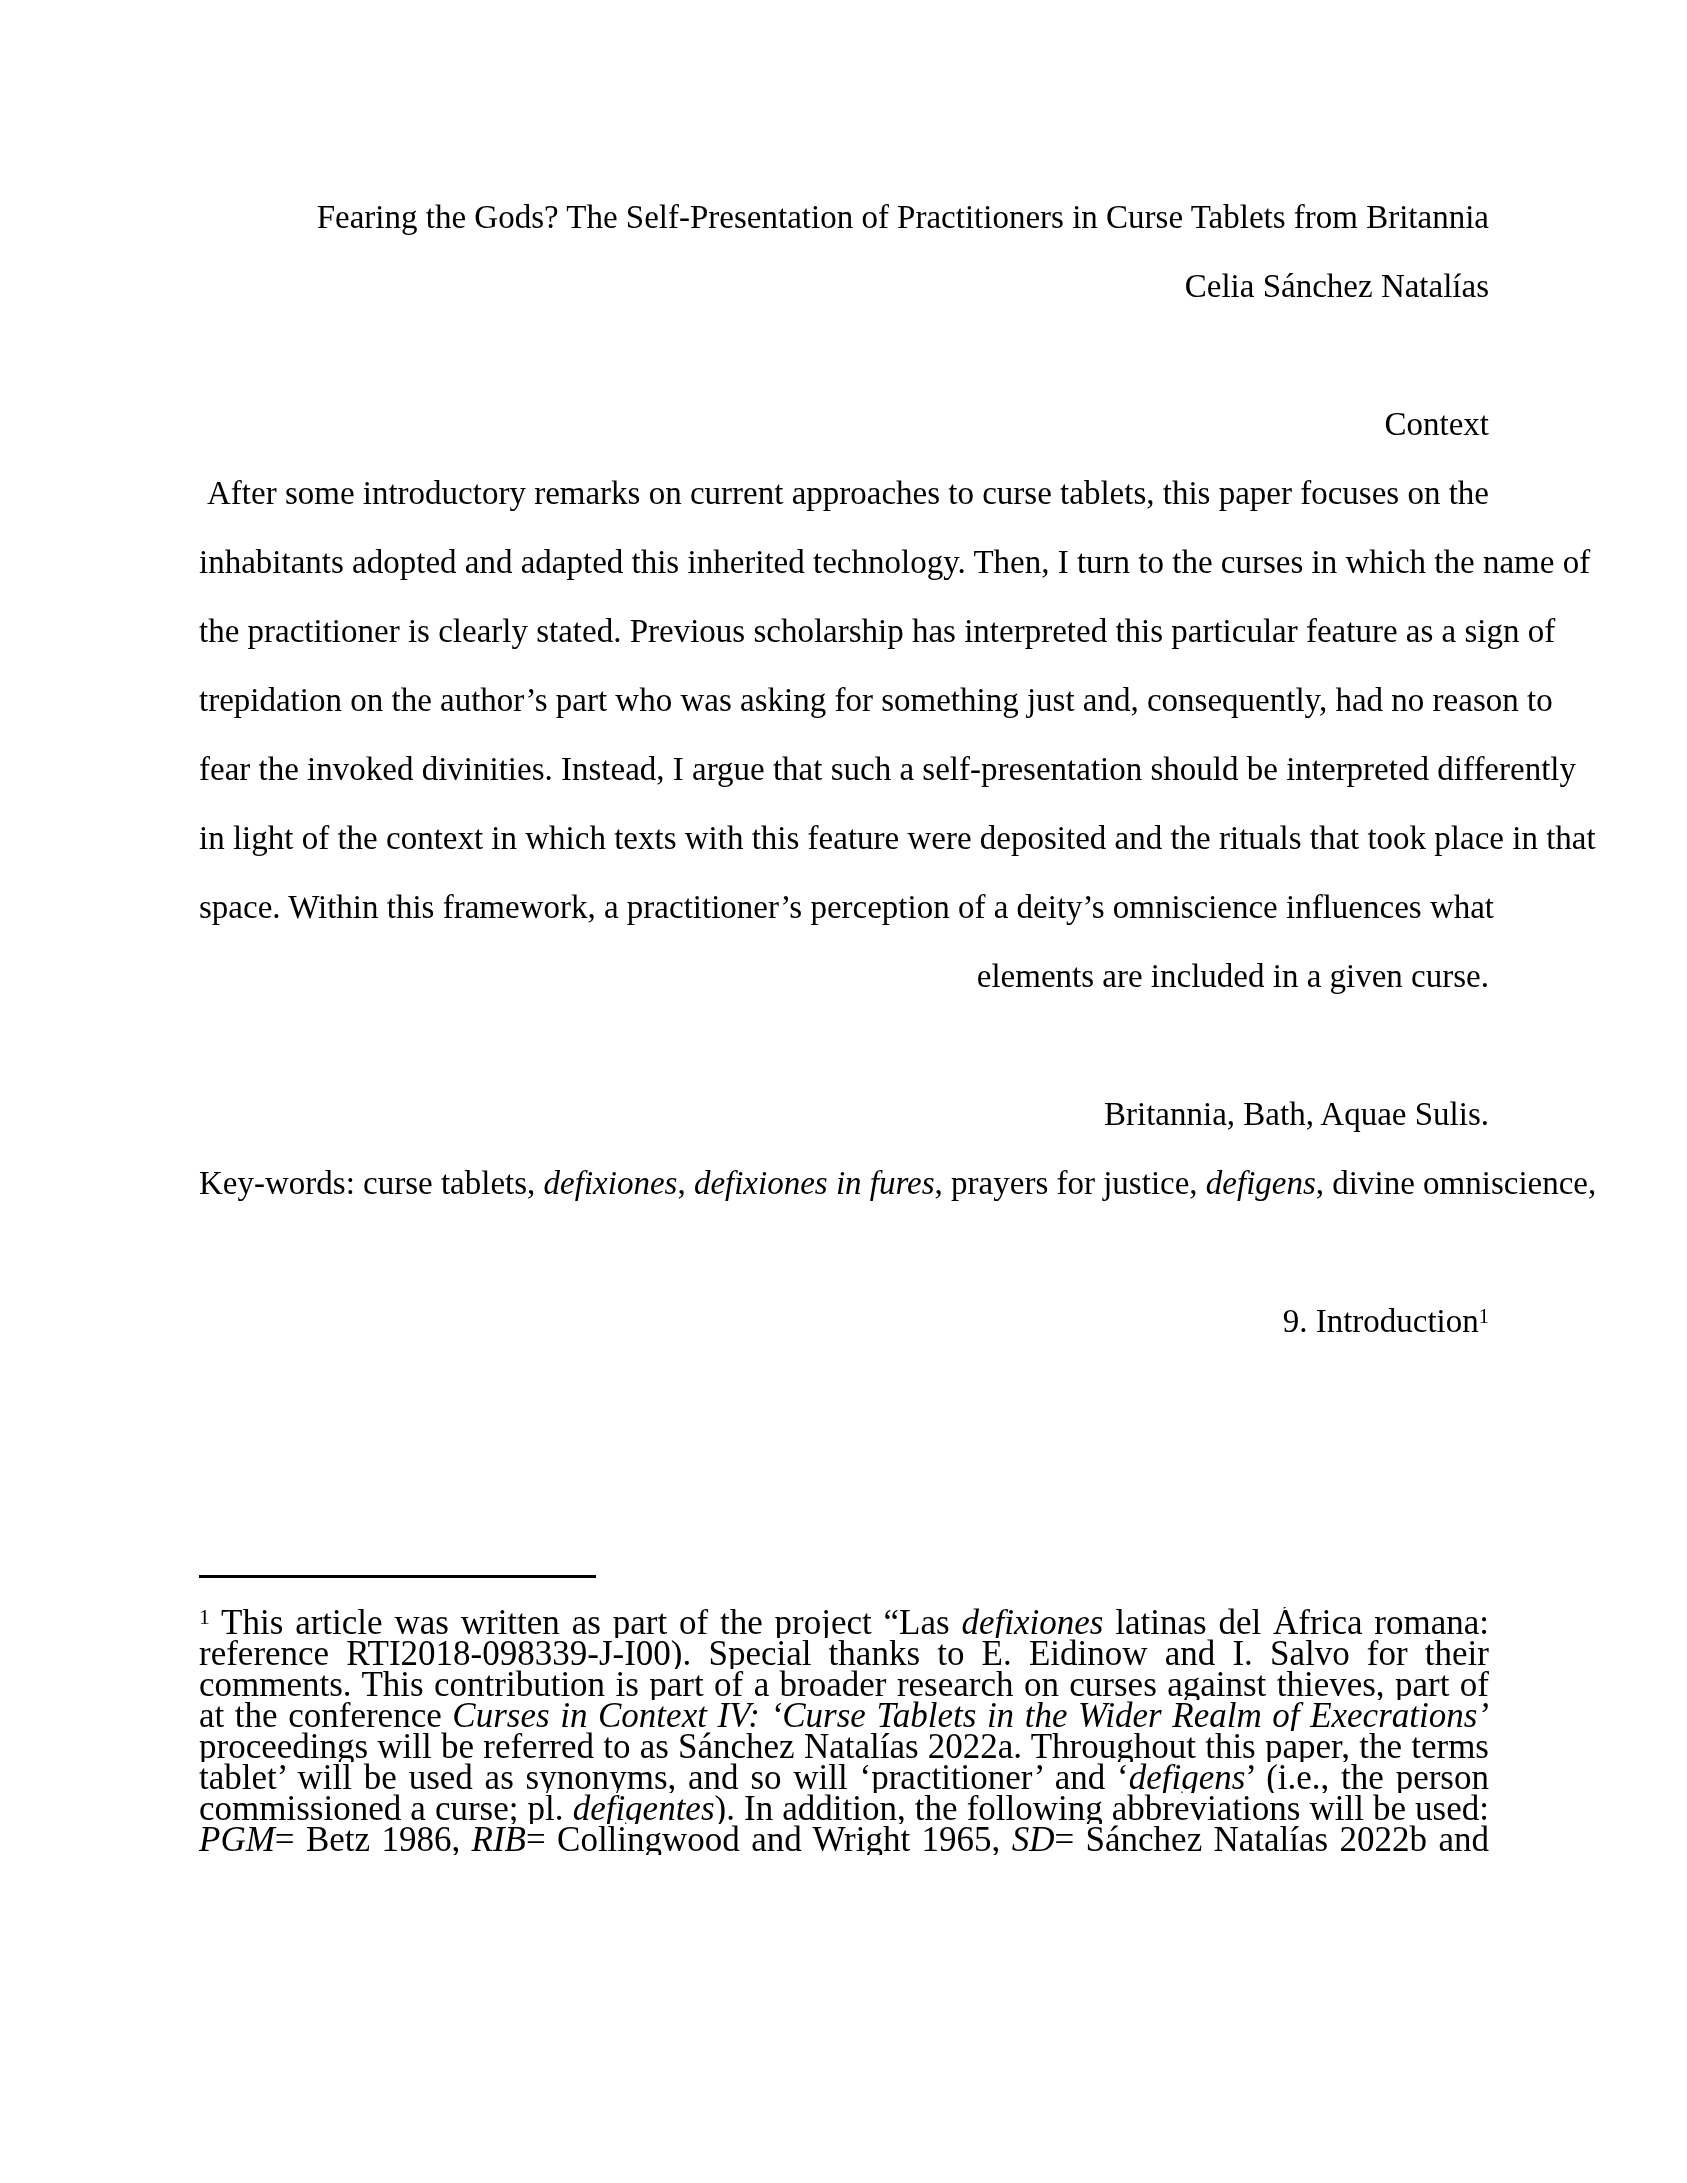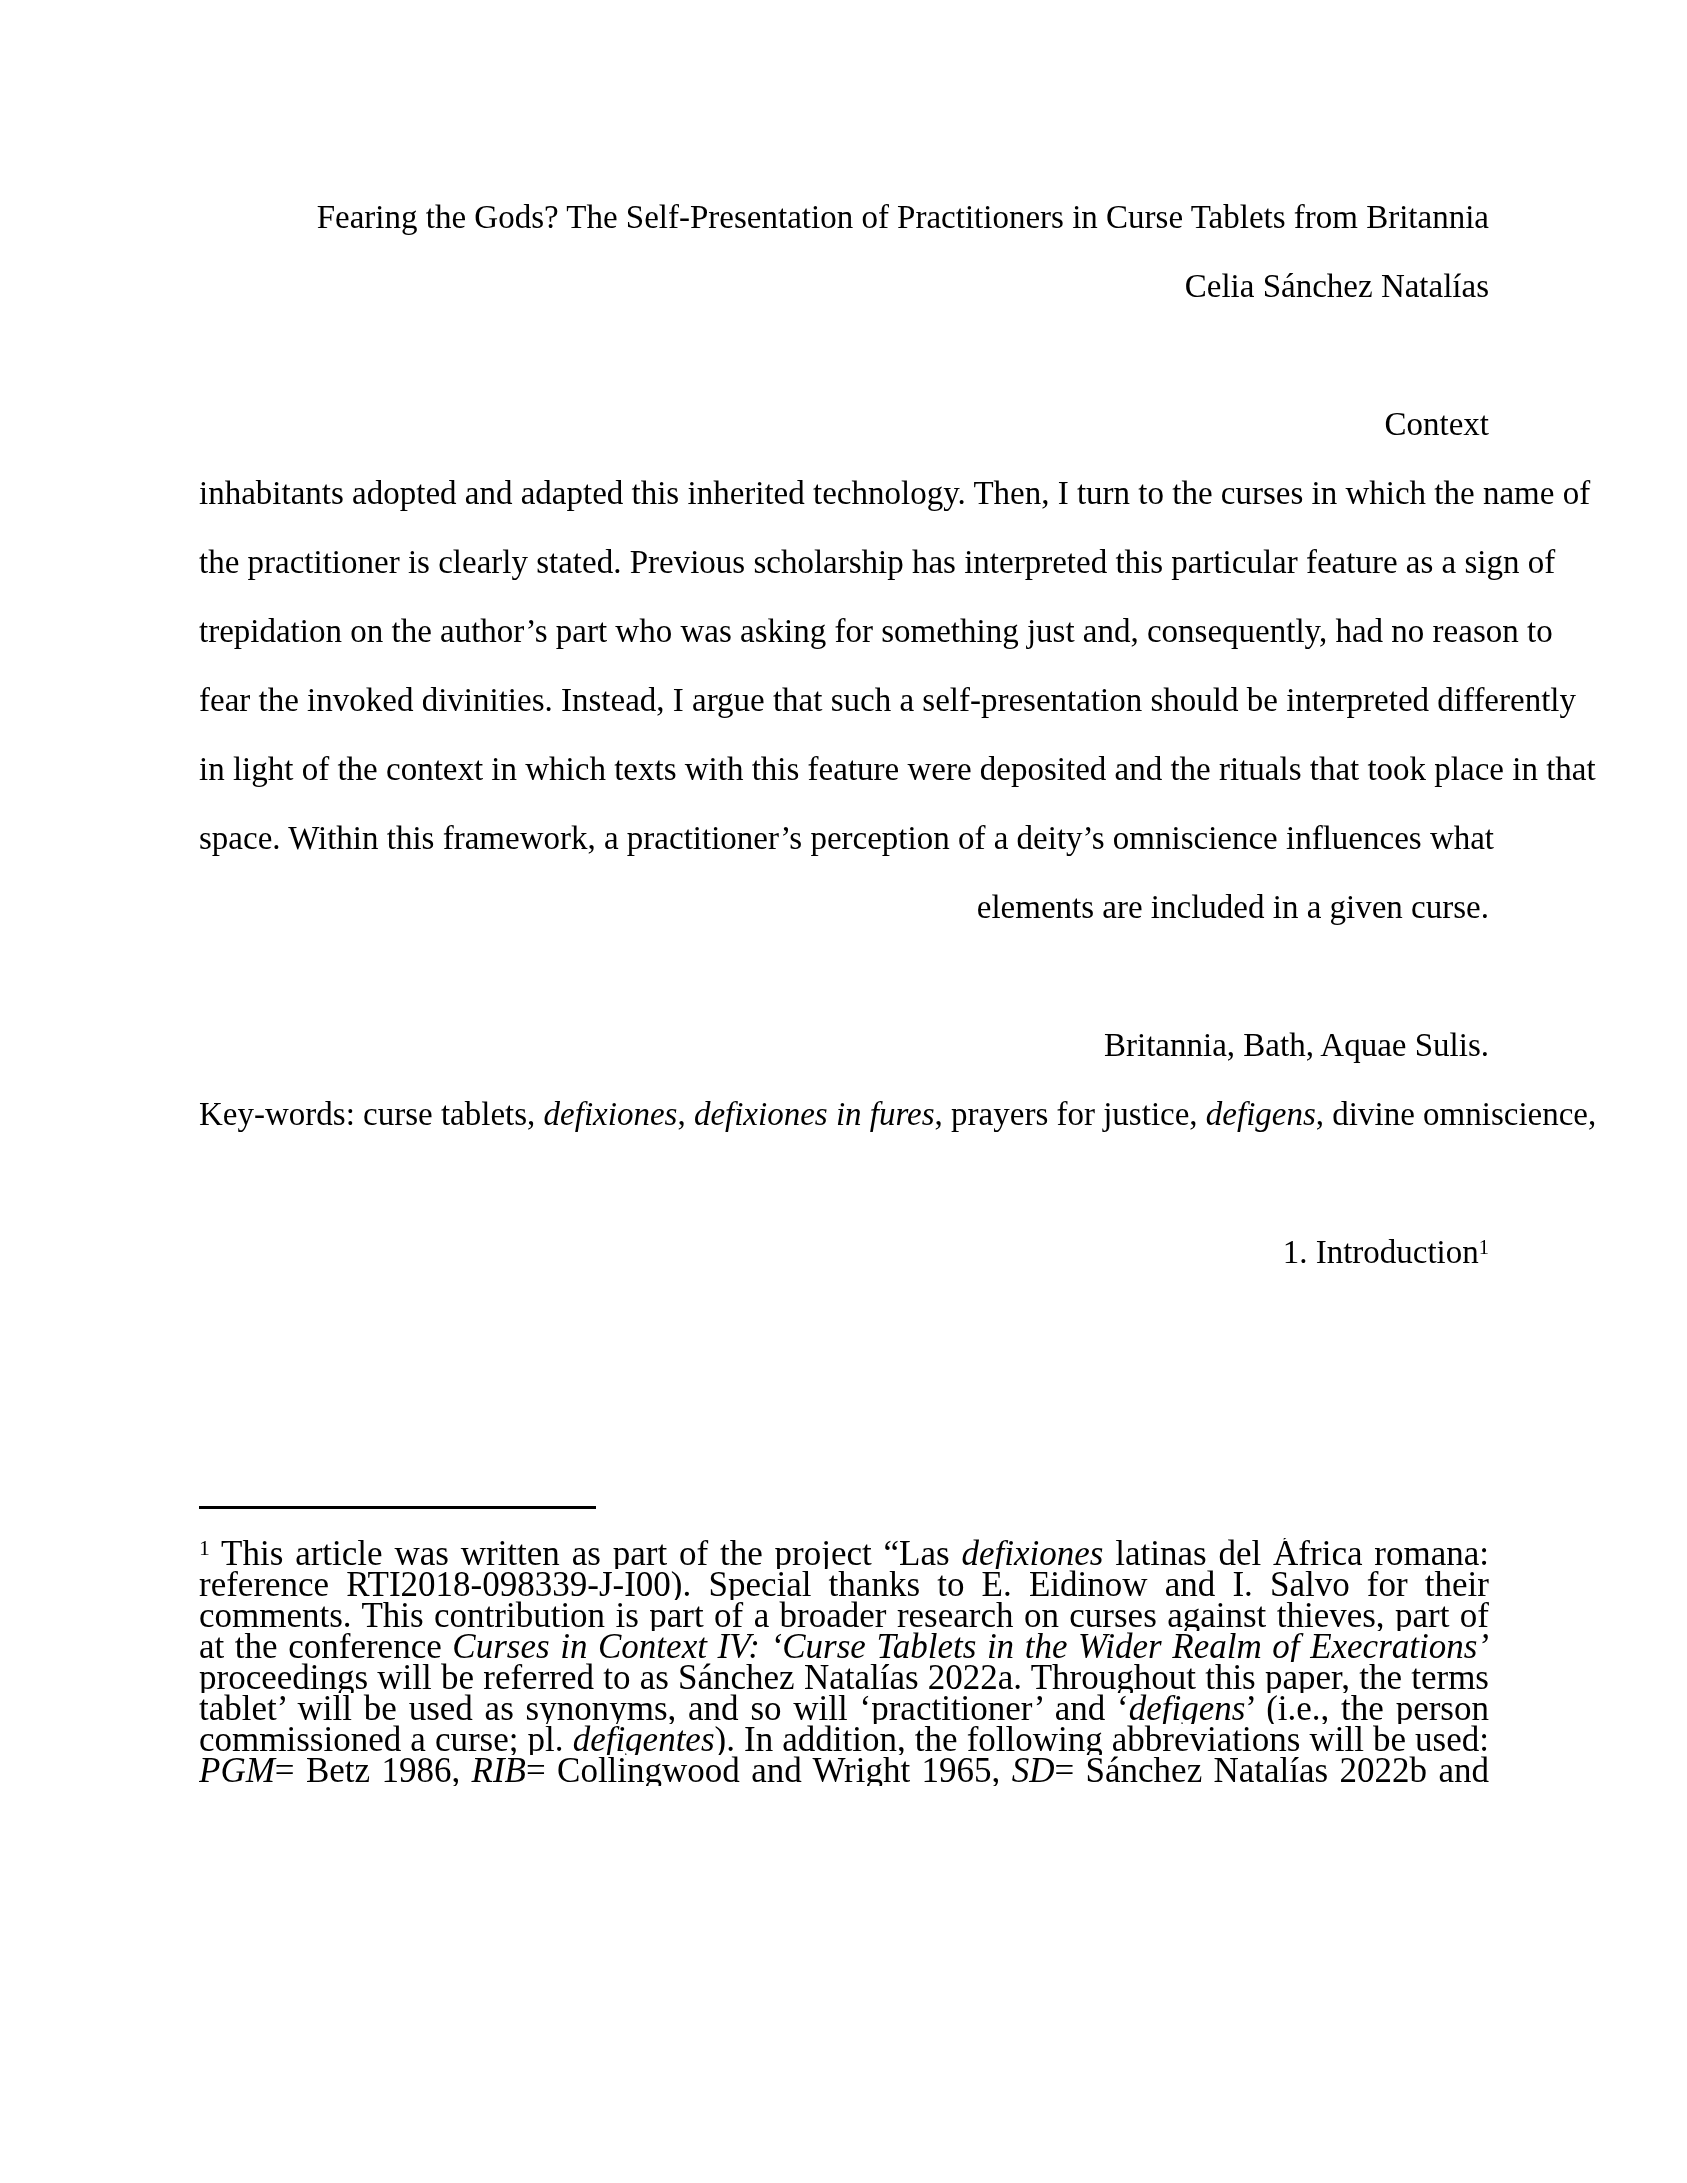--- a/index.html
+++ b/index.html
@@ -55,39 +55,40 @@
 <div class="page">
   <div class="content">
 
     <div class="line"><span>Fearing the Gods? The Self-Presentation of Practitioners in Curse Tablets from Britannia</span></div>
     <div class="line"><span>Celia Sánchez Natalías</span></div>
     <div class="blank"></div>
 
     <div class="line"><span>Context</span></div>
 
     <div>
+        <div class="line"><span>After some introductory remarks on current approaches to curse tablets, this paper focuses on the</span></div>
         <div class="line"><span>inhabitants adopted and adapted this inherited technology. Then, I turn to the curses in which the name of</span></div>
         <div class="line"><span>the practitioner is clearly stated. Previous scholarship has interpreted this particular feature as a sign of</span></div>
         <div class="line"><span>trepidation on the author’s part who was asking for something just and, consequently, had no reason to</span></div>
         <div class="line"><span>fear the invoked divinities. Instead, I argue that such a self-presentation should be interpreted differently</span></div>
         <div class="line"><span>in light of the context in which texts with this feature were deposited and the rituals that took place in that</span></div>
         <div class="line"><span>space. Within this framework, a practitioner’s perception of a deity’s omniscience influences what</span></div>
         <div class="line"><span>elements are included in a given curse.</span></div>
       </div>
 
     <div class="blank"></div>
 
     <div>
         <div class="line"><span>Britannia, Bath, Aquae Sulis.</span></div>
         <div class="line"><span>Key-words: curse tablets, </span><span class="it">defixiones</span><span>, </span><span class="it">defixiones in fures</span><span>, prayers for justice, </span><span class="it">defigens</span><span>, divine omniscience,</span></div>
       </div>
 
     <div class="blank"></div>
 
-    <div class="line"><span>1. Introduction</span><span class="sup">1</span></div>
+    <div class="line"><span>9. Introduction</span><span class="sup">1</span></div>
 
     <div class="fn-sep"></div>
 
     <div class="footnote">
         <div class="fn-line"><span class="sup">1</span><span> This article was written as part of the project “Las </span><span class="it">defixiones</span><span> latinas del África romana: una reedición” (DeLAR;</span></div>
         <div class="fn-line"><span>reference RTI2018-098339-J-I00). Special thanks to E. Eidinow and I. Salvo for their comments and suggestions,</span></div>
         <div class="fn-line"><span>comments. This contribution is part of a broader research on curses against thieves, part of which has been presented</span></div>
         <div class="fn-line"><span>at the conference </span><span class="it">Curses in Context IV: ‘Curse Tablets in the Wider Realm of Execrations’</span><span> (Chicago, 2019) whose</span></div>
         <div class="fn-line"><span>proceedings will be referred to as Sánchez Natalías 2022a. Throughout this paper, the terms ‘</span><span class="it">defixio</span><span>’ and ‘curse</span></div>
         <div class="fn-line"><span>tablet’ will be used as synonyms, and so will ‘practitioner’ and ‘</span><span class="it">defigens</span><span>’ (i.e., the person who wrote or</span></div>

